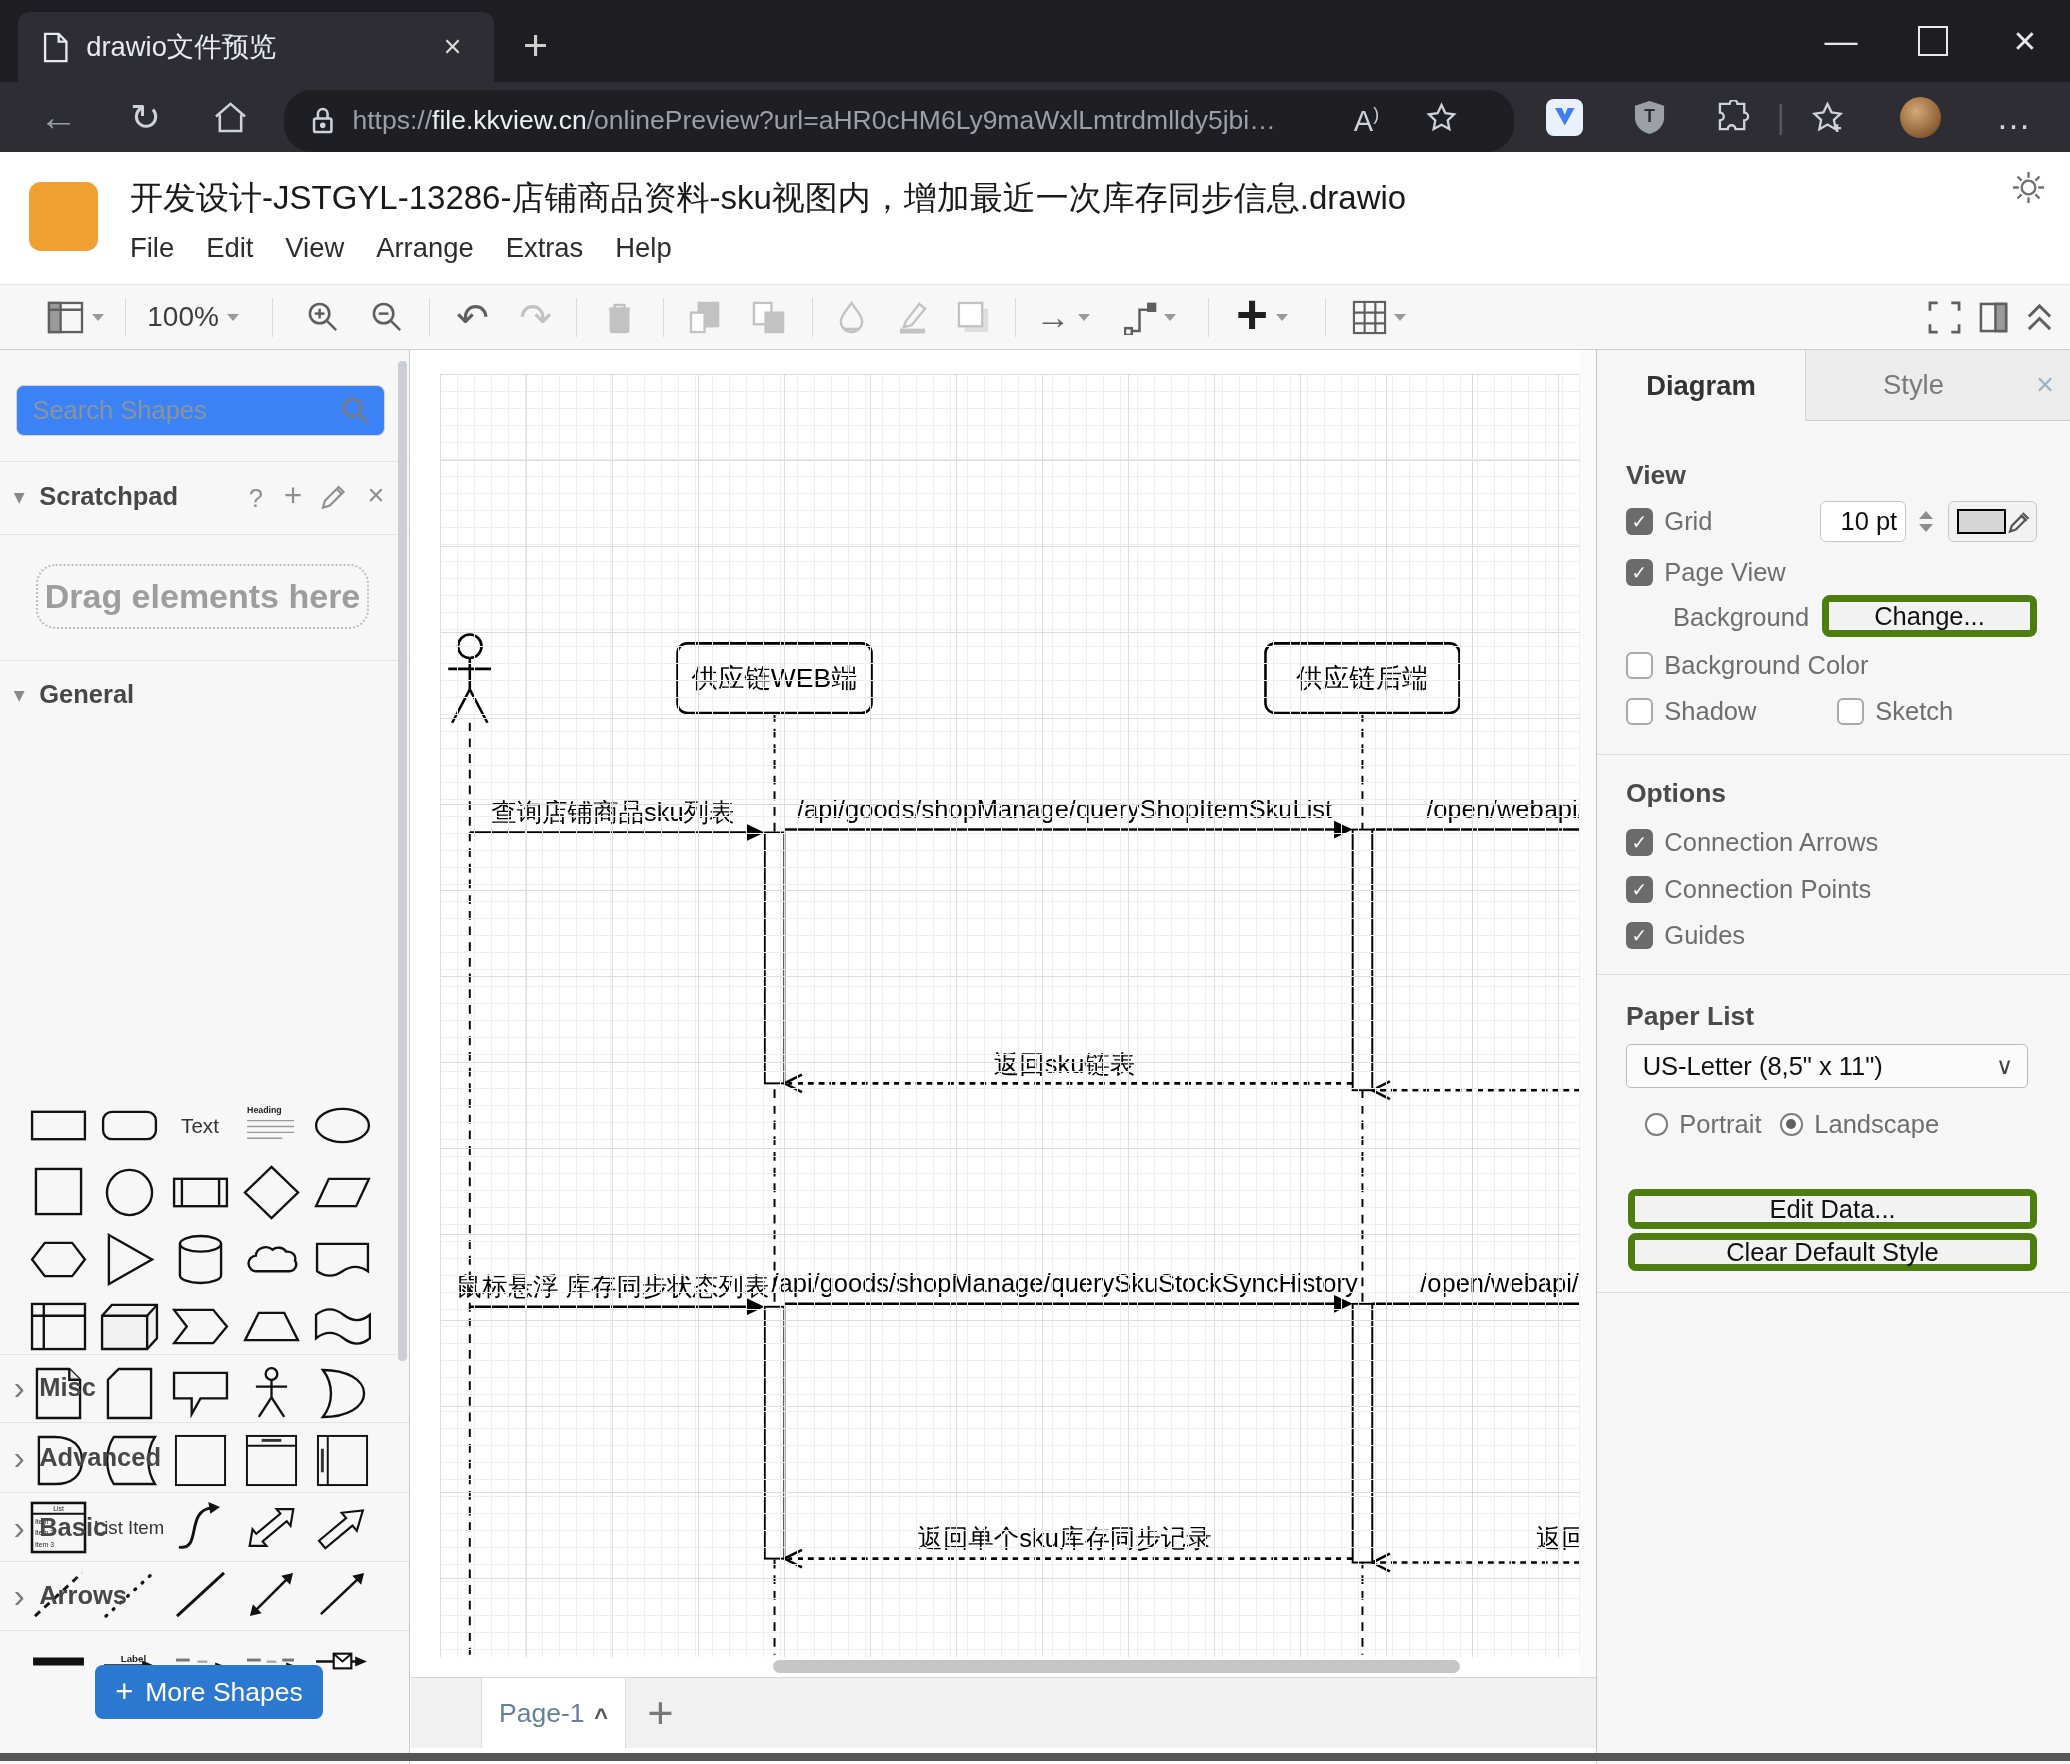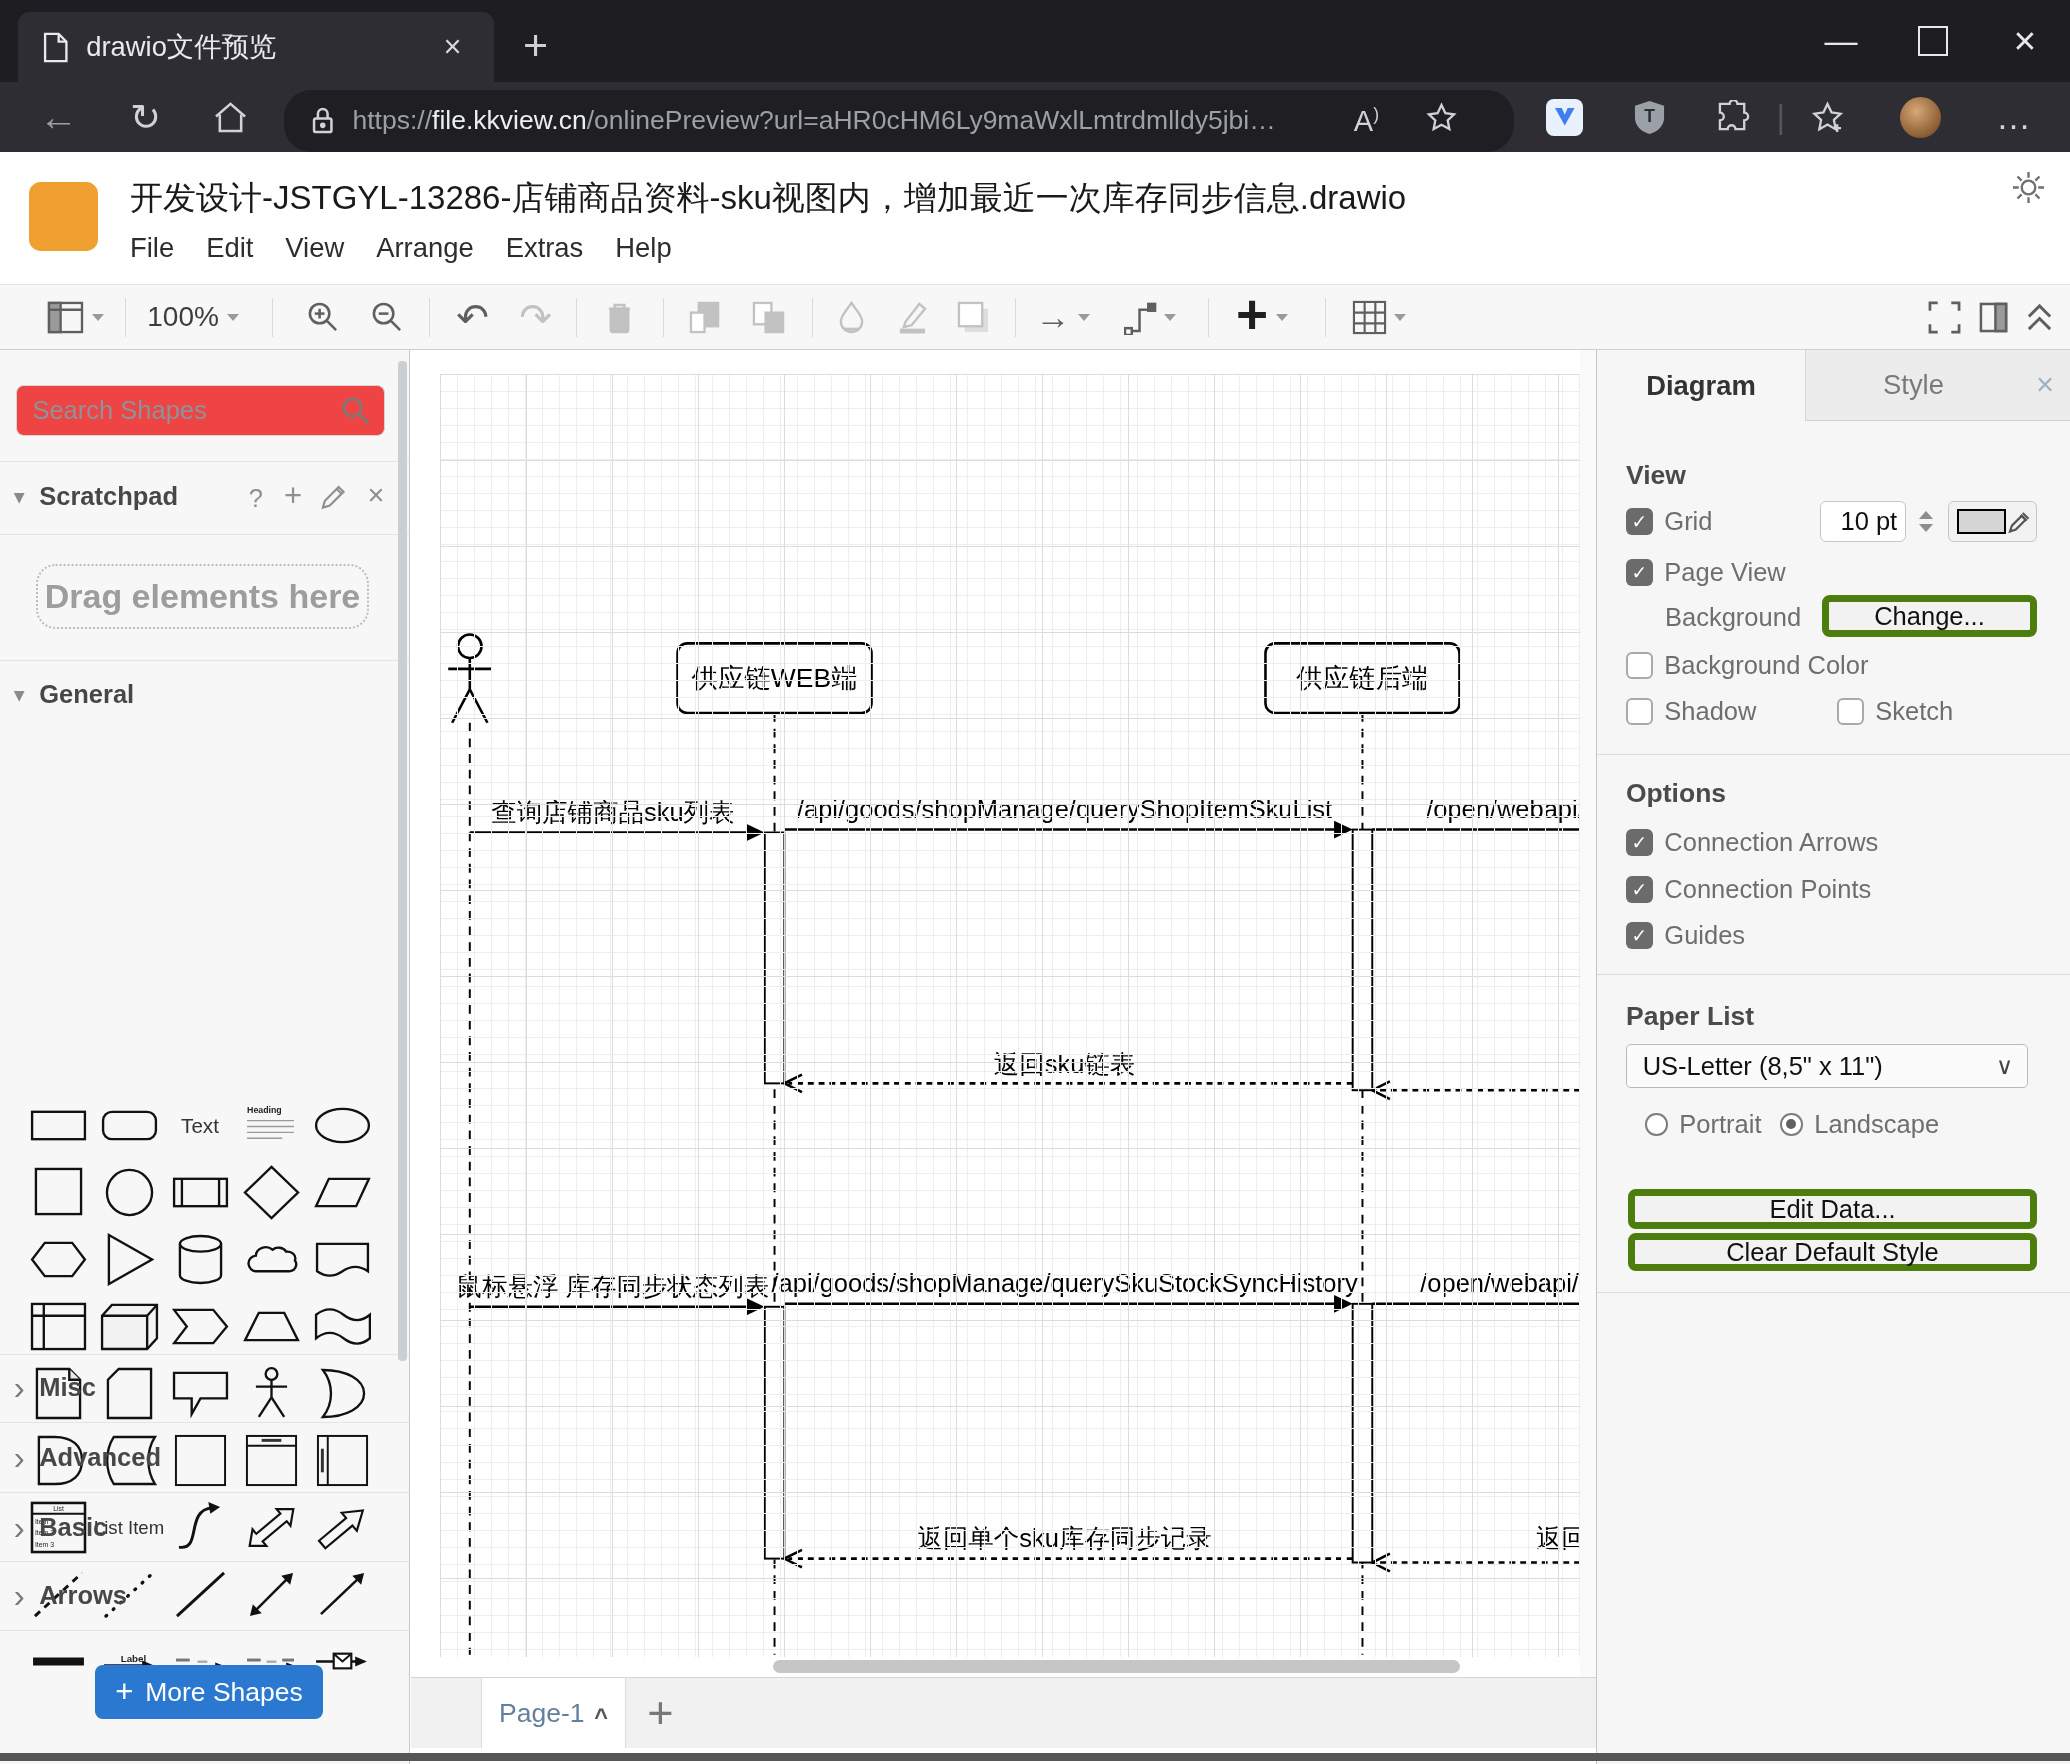--- a/index.html
+++ b/index.html
@@ -29,21 +29,21 @@
   .apptoolbar{position:absolute;left:0;top:284px;width:2070px;height:66px;background:#f7f7f7;
         border-top:1px solid #e3e3e3;border-bottom:1px solid #cfcfcf;box-sizing:border-box;}
   .tbi{position:absolute;top:0;height:64px;display:flex;align-items:center;justify-content:center;color:#5f5f5f;}
   .tbi.dis{color:#c2c2c2;}
   .tbsep{position:absolute;top:12.7px;width:1px;height:39px;background:#dadada;}
   .tbcaret{display:inline-block;width:0;height:0;border-left:6.9px solid transparent;border-right:6.9px solid transparent;
         border-top:7.8px solid #9a9a9a;margin-left:7.8px;}
   
   .sidebar{position:absolute;left:0;top:350px;width:410px;height:1414px;background:#f7f7f7;border-right:1px solid #c8c8c8;box-sizing:border-box;}
   .sdiv{position:absolute;left:0;width:410px;height:1px;background:#e4e4e4;}
-  .searchbox{position:absolute;left:15.7px;top:35px;width:369px;height:51px;background:#ef4444;border:1px solid #d5d5d5;border-radius:7.8px;box-sizing:border-box;}
+  .searchbox{position:absolute;left:15.7px;top:35px;width:369px;height:51px;background:#3b82f6;border:1px solid #d5d5d5;border-radius:7.8px;box-sizing:border-box;}
   .searchbox input{position:absolute;left:13.7px;top:3.9px;width:304px;height:39px;border:none;outline:none;font-size:25.5px;color:#333;background:transparent;font-family:inherit;}
   .searchbox input::placeholder{color:#8d939b;}
   .secthead{position:absolute;left:0;width:410px;height:43px;display:flex;align-items:center;}
   .secthead .car{color:#8a8a8a;font-size:21.6px;width:25.5px;margin-left:13.7px;}
   .secthead .chev{color:#7a7a7a;font-size:33px;width:25.5px;margin-left:13.7px;line-height:19.6px;}
   .secthead .lbl{font-size:25.5px;font-weight:bold;color:#474747;}
   .scr-ic{color:#8f8f8f;font-size:25.5px;position:absolute;top:8.8px;}
   .dragarea{position:absolute;left:36px;top:214px;width:333px;height:65px;border:2.9px dotted #bdbdbd;border-radius:19.6px;
         display:flex;align-items:center;justify-content:center;color:#9d9d9d;font-size:34px;box-sizing:border-box;font-weight:bold;}
   .shapegrid{position:absolute;left:22.5px;top:742px;display:grid;grid-template-columns:repeat(5,71px);grid-auto-rows:67px;}
@@ -735,21 +735,21 @@
     </div>
 
     <div class="prow" style="top:208px">
       <span class="cb on">
           <span>✓</span>
         </span>
       <span class="plabel">Page View</span>
     </div>
 
     <div class="prow" style="top:253px;left:68px">
-      <span class="plabel" style="margin-left:0">Background</span>
+      <span class="plabel" style="margin-left:8px">Background</span>
     </div>
     <div class="pbtn" style="left:225px;top:245px;width:215px;height:42px">Change...</div>
 
     <div class="prow" style="top:301px">
       <span class="cb off"></span>
       <span class="plabel">Background Color</span>
     </div>
     <div class="prow" style="top:347px">
       <span class="cb off"></span>
       <span class="plabel">Shadow</span>

